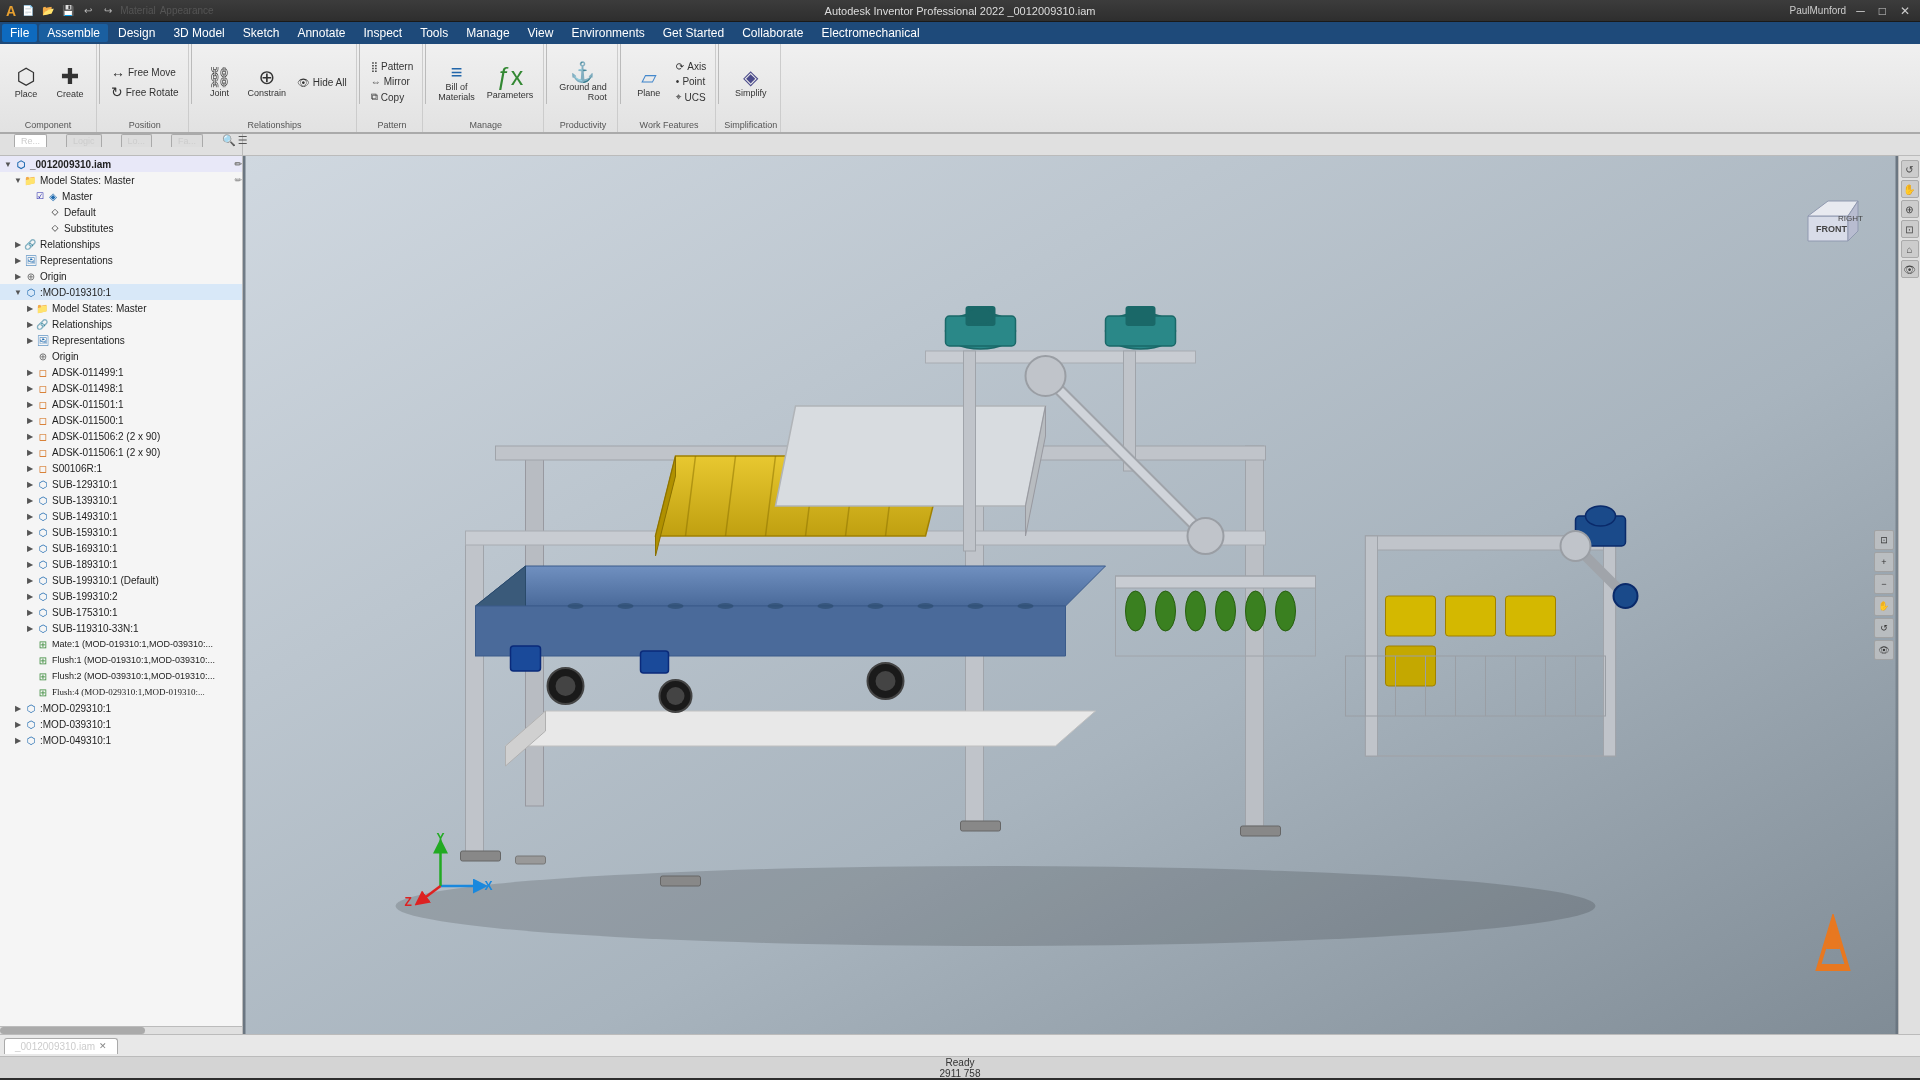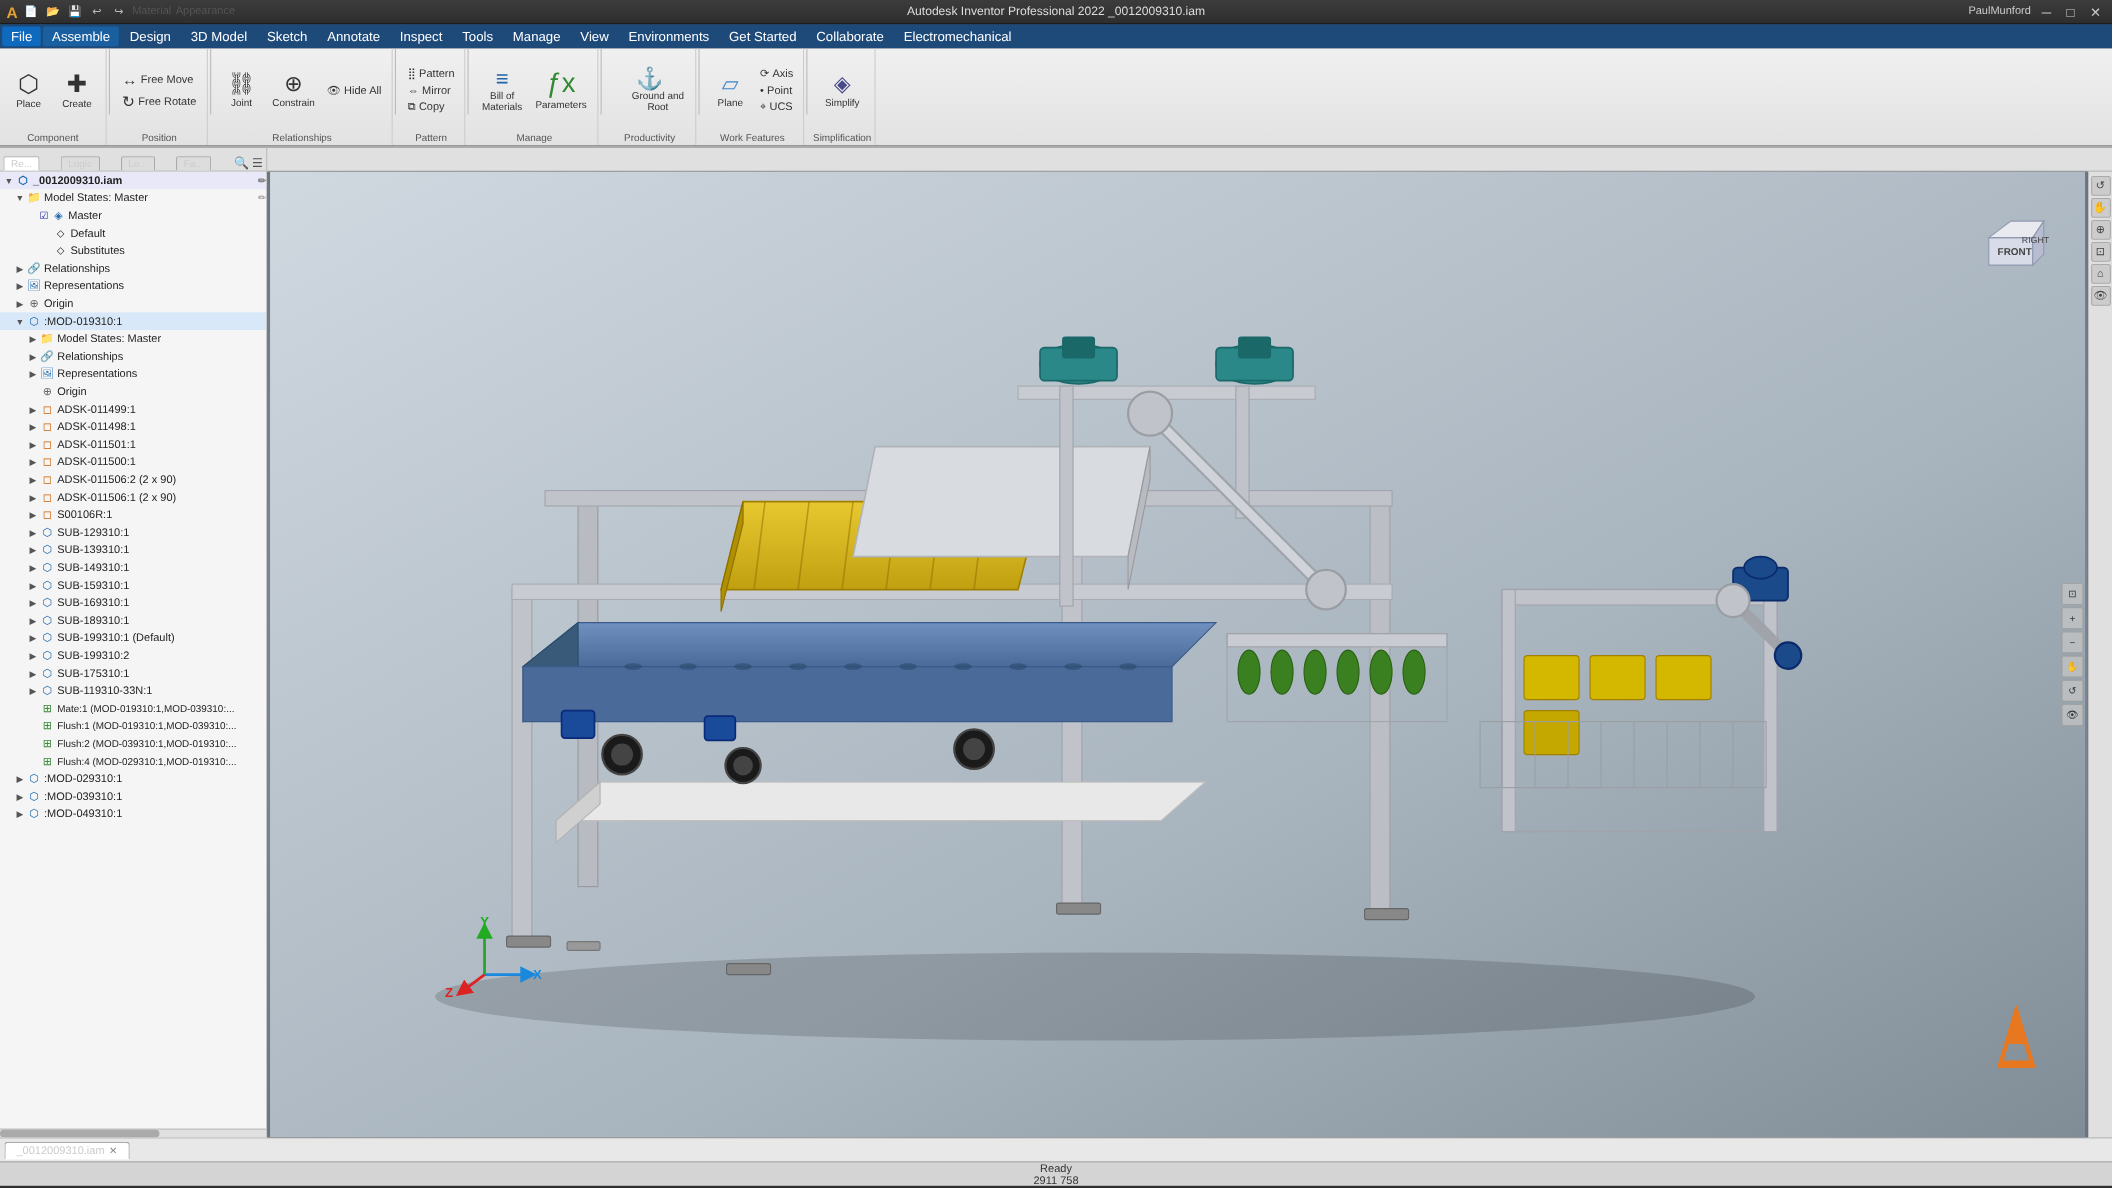--- a/index.html
+++ b/index.html
@@ -445,21 +445,21 @@
     </div>
     <span class="ribbon-group-title">Manage</span>
   </div>
 
   <div class="ribbon-separator"></div>
 
   <div class="ribbon-group">
     <div class="ribbon-group-content">
       <div class="ribbon-btn">
         <span class="icon" style="font-size:20px;color:#555;">⚓</span>
-        <span class="lbl" style="white-space:pre-line;text-align:center;line-height:1.1;margin-left:15px;">Ground and
+        <span class="lbl" style="white-space:pre-line;text-align:right;line-height:1.1;">Ground and
 Root</span>
       </div>
     </div>
     <span class="ribbon-group-title">Productivity</span>
   </div>
 
   <div class="ribbon-separator"></div>
 
   <div class="ribbon-group">
     <div class="ribbon-group-content">
@@ -493,21 +493,21 @@
         <span class="icon" style="font-size:20px;color:#4a4a8a;">◈</span>
         <span class="lbl">Simplify</span>
       </div>
     </div>
     <span class="ribbon-group-title">Simplification</span>
   </div>
 </div>
 
 <div style="display:flex; height:22px; background:#e0e0e0; border-bottom:1px solid #bbb;">
 
-  <div style="width:243px; display:flex; align-items:flex-end; padding:0 3px; gap:19px; border-right:1px solid #bbb;">
+  <div style="width:243px; display:flex; align-items:flex-start; padding:0 14px; gap:19px; border-right:1px solid #bbb;">
     <div style="padding:1px 6px; background:#fff; border:1px solid #aaa; border-bottom:none; font-size:9px; cursor:pointer; border-radius:2px 2px 0 0;">Re...</div>
     <div style="padding:1px 6px; background:#ddd; border:1px solid #aaa; border-bottom:none; font-size:9px; cursor:pointer; border-radius:2px 2px 0 0;">Logic</div>
     <div style="padding:1px 6px; background:#ddd; border:1px solid #aaa; border-bottom:none; font-size:9px; cursor:pointer; border-radius:2px 2px 0 0;">Lo...</div>
     <div style="padding:1px 6px; background:#ddd; border:1px solid #aaa; border-bottom:none; font-size:9px; cursor:pointer; border-radius:2px 2px 0 0;">Fa...</div>
     <div style="margin-left:auto; display:flex; gap:2px; align-items:center;">
       <span style="font-size:11px; cursor:pointer; color:#555;">🔍</span>
       <span style="font-size:11px; cursor:pointer; color:#555;">☰</span>
     </div>
   </div>
 
@@ -715,21 +715,21 @@
 
       <div class="tree-item indent-2">
         <span class="expander"> </span>
         <span class="icon icon-green">⊞</span>
         <span class="label" style="font-size:9px;">Flush:2 (MOD-039310:1,MOD-019310:...</span>
       </div>
 
       <div class="tree-item indent-2">
         <span class="expander"> </span>
         <span class="icon icon-green">⊞</span>
-        <span class="label" style="font-size:9px;">Flush:4 (MOD-029310:1,MOD-019310:...</span>
+        <span class="label" style="font-size:9px;font-family:Liberation Serif, serif;">Flush:4 (MOD-029310:1,MOD-019310:...</span>
       </div>
 
       <div class="tree-item indent-1">
         <span class="expander">▶</span>
         <span class="icon icon-blue">⬡</span>
         <span class="label">:MOD-029310:1</span>
       </div>
 
       <div class="tree-item indent-1">
         <span class="expander">▶</span>

